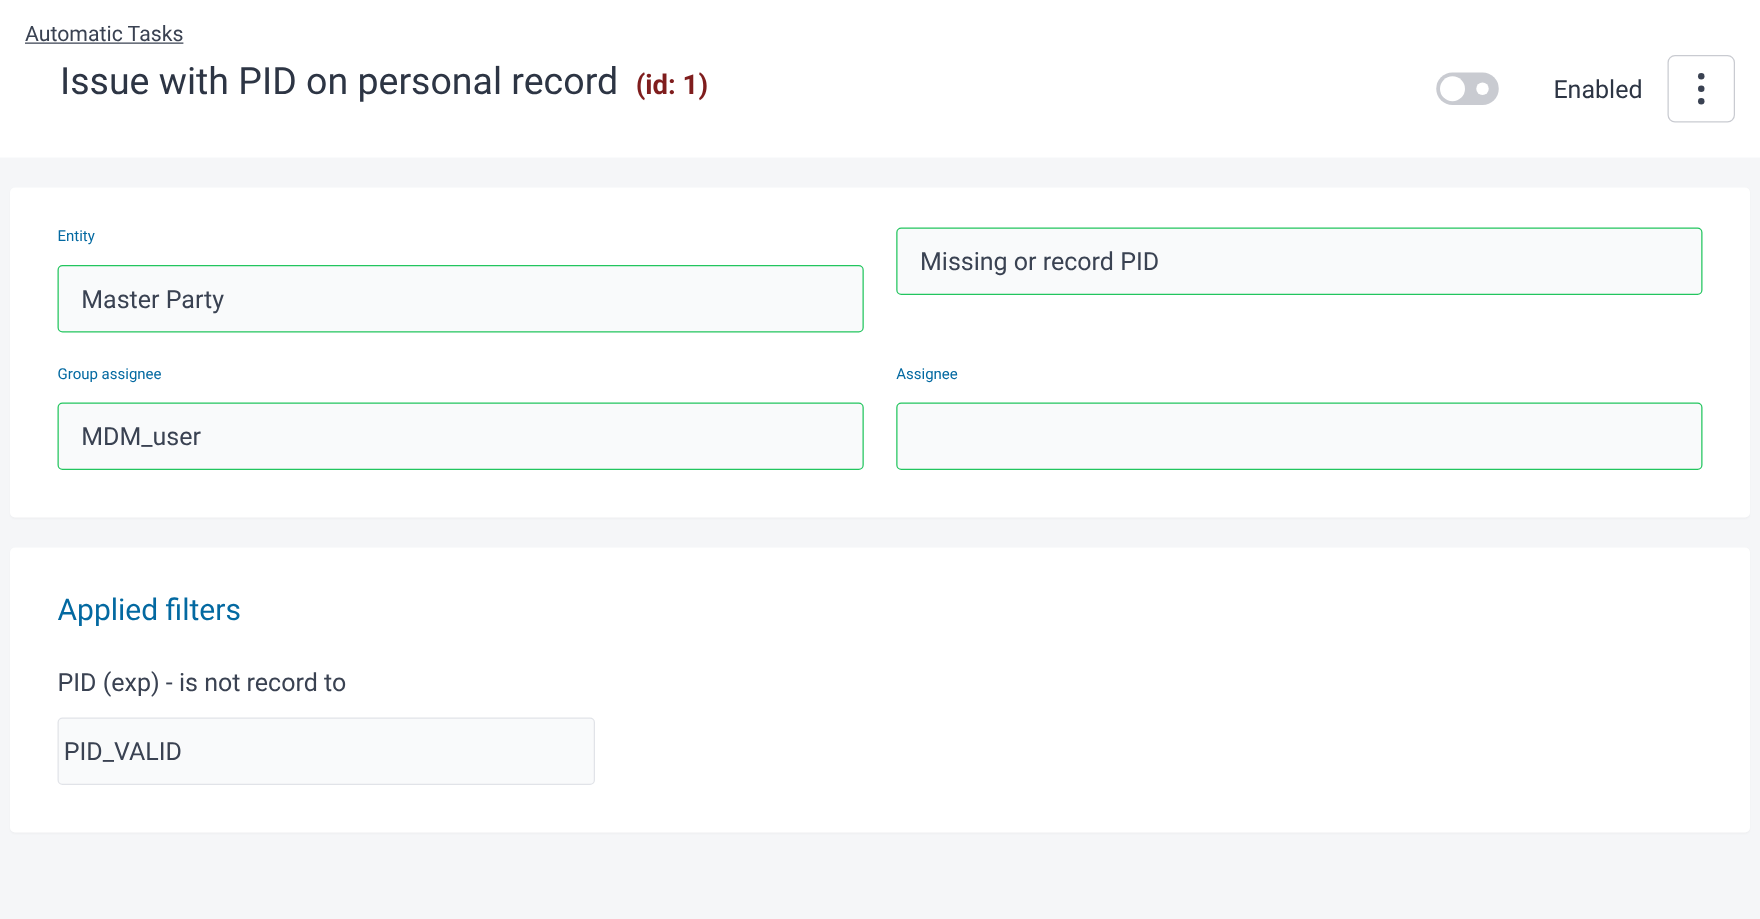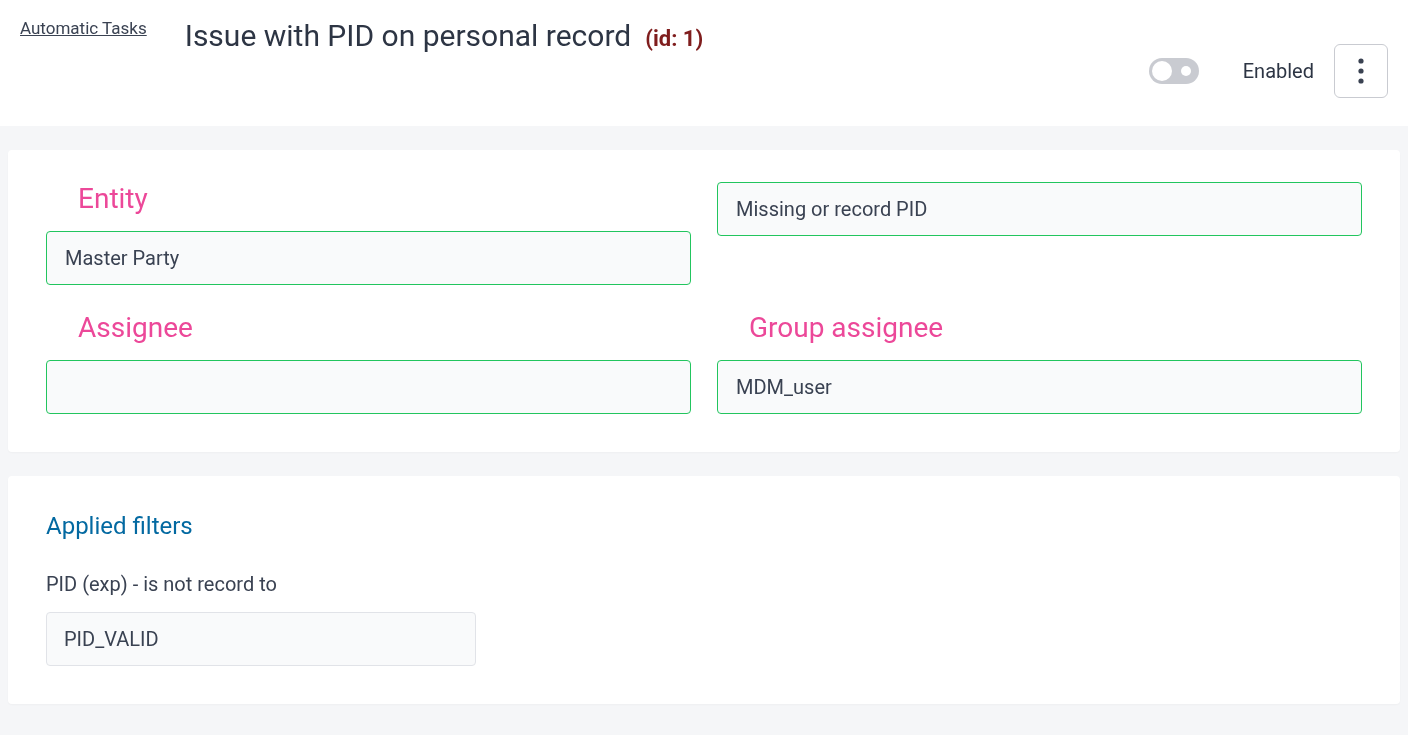--- a/index.html
+++ b/index.html
@@ -17,21 +17,21 @@
     }
     .header {
       background: #ffffff;
       padding: 18px 20px 28px 20px;
       display: flex;
       justify-content: space-between;
       align-items: flex-start;
     }
     .header-left {
       display: flex;
-      flex-direction: row;
+      flex-direction: column;
       gap: 10px;
     }
     .breadcrumb {
       font-size: 17px;
       color: #3a4252;
       text-decoration: underline;
       cursor: pointer;
     }
     .title-row {
       display: flex;
@@ -123,23 +123,22 @@
       grid-template-columns: 1fr 1fr;
       column-gap: 26px;
       row-gap: 26px;
     }
     .field {
       display: flex;
       flex-direction: column;
       gap: 16px;
     }
     .field-label {
-      font-size: 28px;
-      color: #ec4899;
-      margin-left: 32px;
+      font-size: 12px;
+      color: #0369a1;
     }
     .field-value {
       background: #f9fafb;
       border: 1px solid #22c55e;
       border-radius: 4px;
       padding: 14px 18px;
       font-size: 20px;
       color: #3a4252;
       min-height: 54px;
       display: flex;
@@ -153,21 +152,21 @@
     }
     .filter-label {
       font-size: 20px;
       color: #3a4252;
       margin-bottom: 16px;
     }
     .filter-value {
       background: #f9fafb;
       border: 1px solid #e1e3e8;
       border-radius: 4px;
-      padding: 14px 17px;
+      padding: 14px 4px;
       font-size: 20px;
       color: #3a4252;
       display: inline-flex;
       align-items: center;
       min-height: 54px;
       min-width: 430px;
     }
     .filters-card {
       padding: 36px 38px 38px 38px;
     }
@@ -206,26 +205,26 @@
   <div class="card">
     <div class="form-grid">
       <div class="field">
         <label class="field-label">Entity</label>
         <div class="field-value">Master Party</div>
       </div>
       <div class="field">
         <div class="field-value">Missing or record PID</div>
       </div>
       <div class="field">
+        <label class="field-label">Group assignee</label>
+        <div class="field-value">MDM_user</div>
+      </div>
+      <div class="field">
         <label class="field-label">Assignee</label>
         <div class="field-value"></div>
-      </div>
-      <div class="field">
-        <label class="field-label">Group assignee</label>
-        <div class="field-value">MDM_user</div>
       </div>
     </div>
   </div>
 
   <div class="card filters-card">
     <h2 class="section-title">Applied filters</h2>
     <div>
       <div class="filter-label">PID (exp) - is not record to</div>
       <div class="filter-value">PID_VALID</div>
     </div>

